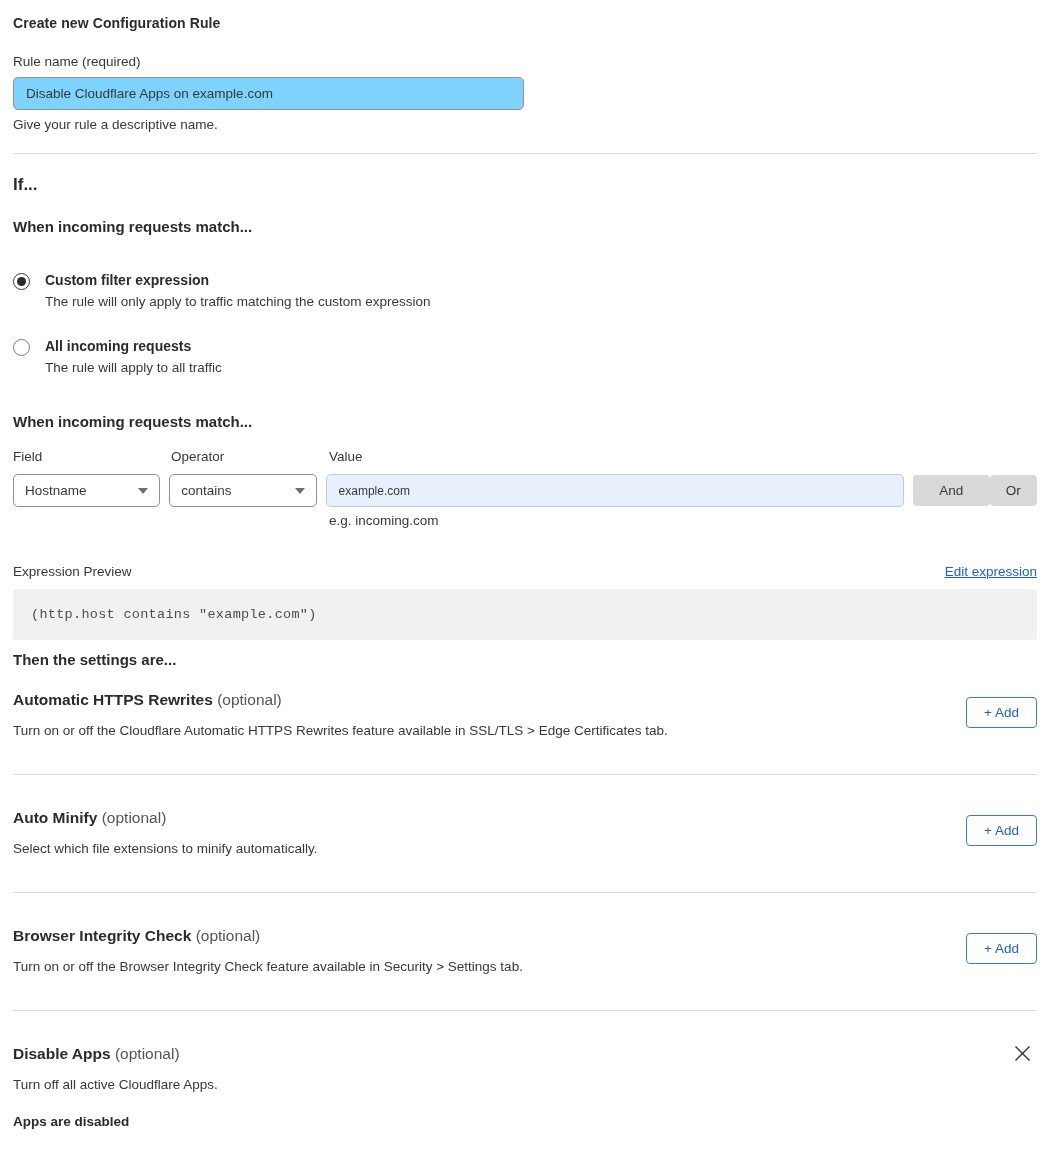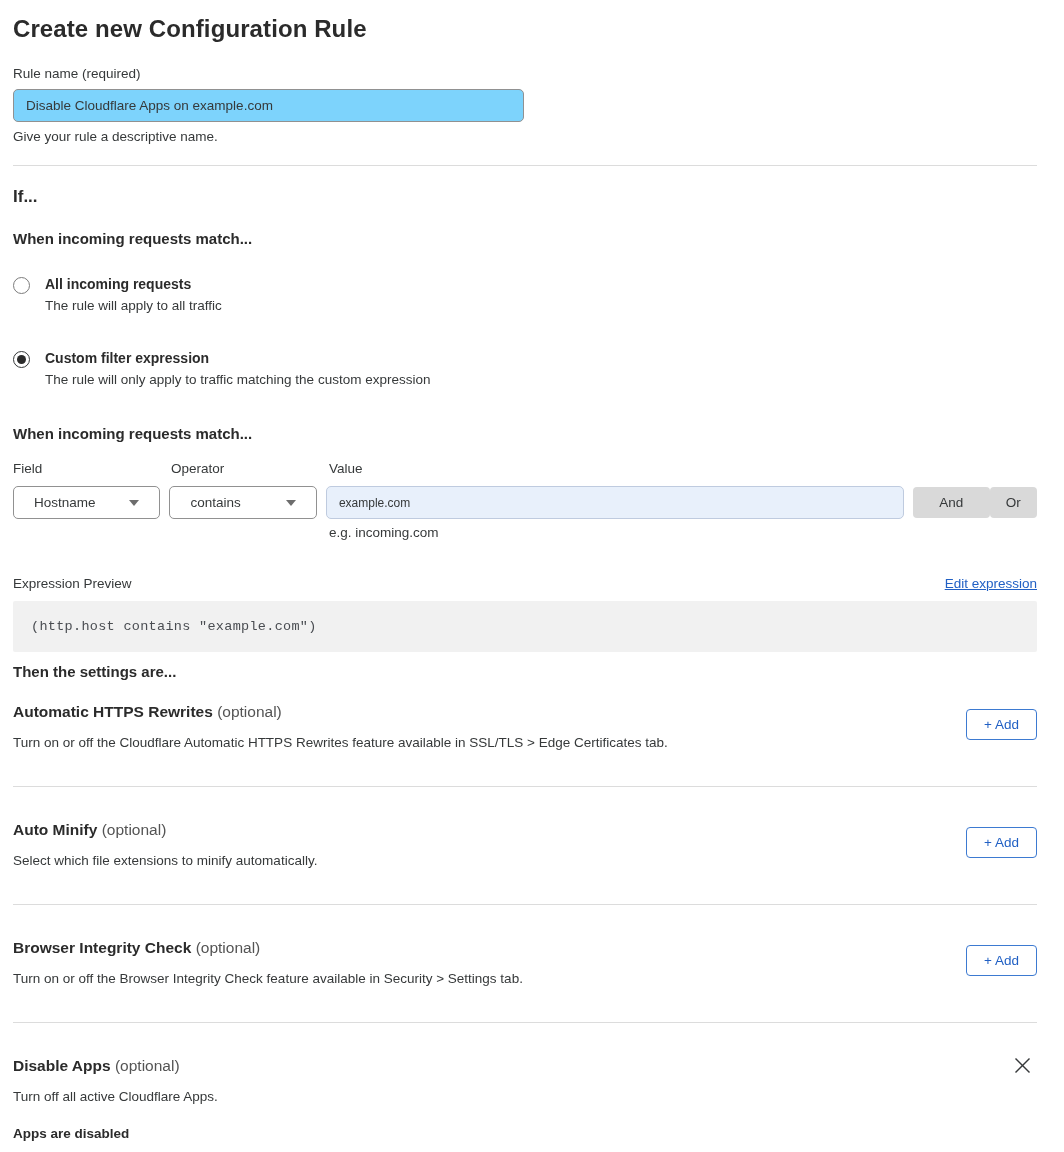--- a/index.html
+++ b/index.html
@@ -9,21 +9,21 @@
     min-height: 1152px;
     padding: 0 27px 40px 13px;
     font-family: "Liberation Sans", "DejaVu Sans", sans-serif;
     font-size: 13.5px;
     color: #36393a;
   }
   .content { width: 1024px; }
 
   .page-title {
     margin-top: 15px;
-    font-size: 24px;
+    font-size: 14px;
     font-weight: bold;
     color: #2b2b2b;
     letter-spacing: 0.1px;
   }
 
   .field-label { margin-top: 23px; font-size: 13.5px; color: #36393a; }
   .text-input {
     display: block;
     margin-top: 8px;
     width: 511px;
@@ -76,21 +76,21 @@
   .builder-labels { margin-top: 19px; display: flex; }
   .builder-labels .lbl-field    { width: 158px; }
   .builder-labels .lbl-operator { width: 158px; }
   .builder-controls { margin-top: 10px; display: flex; align-items: center; }
   .select-box {
     width: 149px; height: 33px;
     border: 1px solid #919191;
     border-radius: 5px;
     background: #ffffff;
     display: flex; align-items: center; justify-content: space-between;
-    padding: 0 20px;
+    padding: 0 11px;
     cursor: pointer;
     margin-right: 9px;
   }
   .caret-down {
     width: 0; height: 0;
     border-left: 5px solid transparent;
     border-right: 5px solid transparent;
     border-top: 6px solid #6d6d6d;
   }
   .value-input {
@@ -183,33 +183,33 @@
 
   <div class="field-label">Rule name (required)</div>
   <input class="text-input" type="text" value="Disable Cloudflare Apps on example.com" style="">
   <div class="help-text">Give your rule a descriptive name.</div>
 
   <hr class="divider divider-1">
 
   <h2 class="h2">If...</h2>
   <h3 class="h3 h3-match-1">When incoming requests match...</h3>
 
+  <div class="radio-option radio-option-2">
+    <span class="radio-circle selected"></span>
+    <span>
+      <div class="radio-title">Custom filter expression</div>
+      <div class="radio-desc">The rule will only apply to traffic matching the custom expression</div>
+    </span>
+  </div>
+
   <div class="radio-option radio-option-1">
     <span class="radio-circle"></span>
     <span>
       <div class="radio-title">All incoming requests</div>
       <div class="radio-desc">The rule will apply to all traffic</div>
-    </span>
-  </div>
-
-  <div class="radio-option radio-option-2">
-    <span class="radio-circle selected"></span>
-    <span>
-      <div class="radio-title">Custom filter expression</div>
-      <div class="radio-desc">The rule will only apply to traffic matching the custom expression</div>
     </span>
   </div>
 
   <h3 class="h3 h3-match-2">When incoming requests match...</h3>
 
   <div class="builder-labels">
     <div class="lbl-field">Field</div>
     <div class="lbl-operator">Operator</div>
     <div>Value</div>
   </div>

